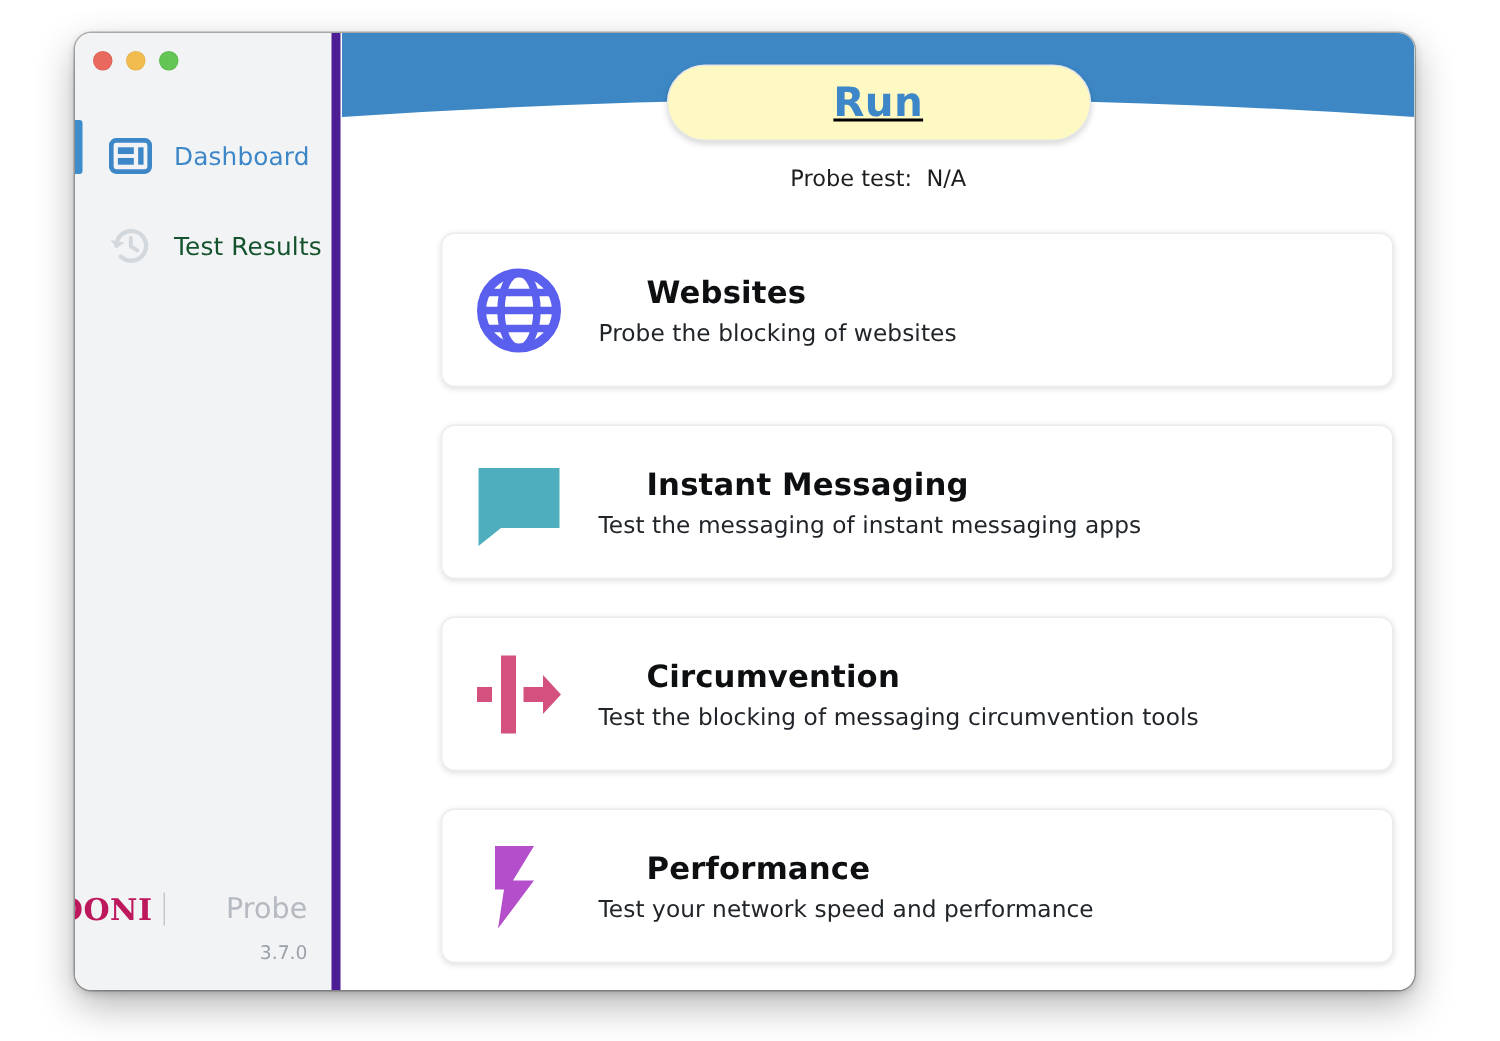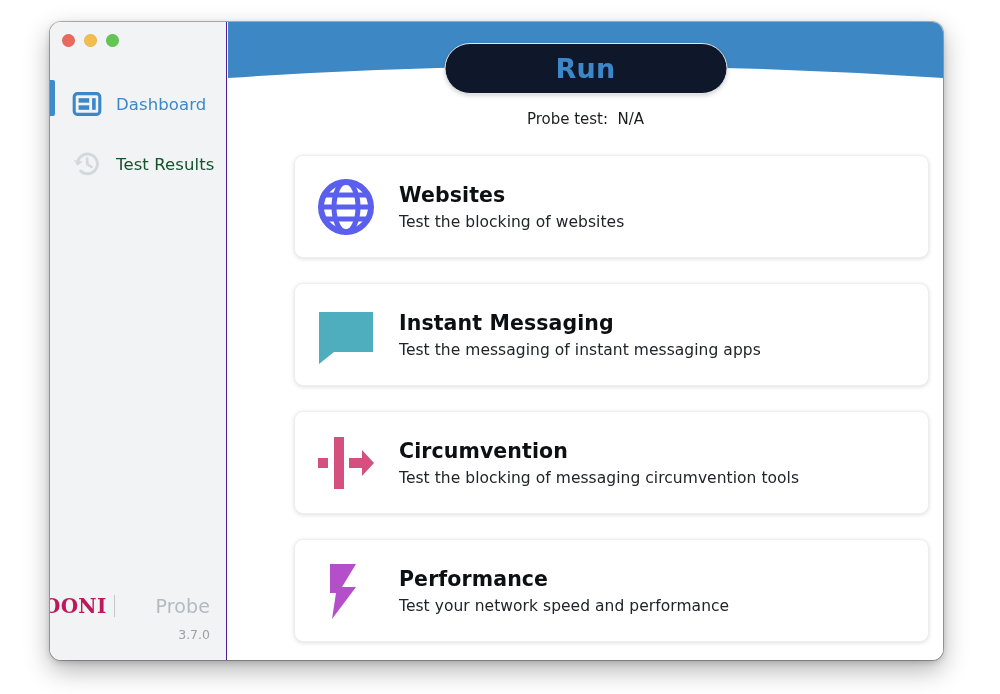--- a/index.html
+++ b/index.html
@@ -38,21 +38,21 @@
                 0 0 0 1px rgba(130,130,130,0.55);
   }
 
   
   #sidebar {
     position: absolute;
     left: 0; top: 0;
     width: 177px;
     height: 100%;
     background: #f2f3f4;
-    border-right: 1px solid #4c1d95;
+    border-right: 6px solid #4c1d95;
   }
 
   #traffic-lights {
     position: absolute;
     left: 12px;
     top: 12px;
     display: flex;
     gap: 9px;
   }
   .light {
@@ -152,27 +152,28 @@
   }
 
   #run-button {
     position: absolute;
     left: 50%;
     transform: translateX(-50%);
     top: 21px;
     width: 283px;
     height: 51px;
     border-radius: 26px;
-    background: #0f172a;
+    background: #fef9c3;
     border: 1px solid #e4e6e8;
     display: flex;
     align-items: center;
     justify-content: center;
     box-shadow: 0 2px 4px rgba(0,0,0,0.16);
     cursor: pointer;
+    text-decoration: underline;
   }
   #run-label {
     font-size: 27px;
     font-weight: bold;
     color: #3d87c9;
     letter-spacing: 0.2px;
   }
 
   #last-test {
     position: absolute;
@@ -217,20 +218,21 @@
     margin-left: 22px;
     display: flex;
     flex-direction: column;
     gap: 6px;
   }
   .card-title {
     font-size: 20.5px;
     font-weight: bold;
     color: #0d0f11;
     letter-spacing: 0.1px;
+    margin-left: 32px;
   }
   .card-desc {
     font-size: 15.5px;
     color: #212529;
     letter-spacing: 0.05px;
   }
 </style>
 </head>
 <body>
 
@@ -312,21 +314,21 @@
             <svg width="60" height="60" viewBox="0 0 60 60">
               <circle cx="30" cy="30" r="25" fill="none" stroke="#5a60ed" stroke-width="6"></circle>
               <ellipse cx="30" cy="30" rx="12" ry="25" fill="none" stroke="#5a60ed" stroke-width="5"></ellipse>
               <line x1="5" y1="30" x2="55" y2="30" stroke="#5a60ed" stroke-width="5"></line>
               <path d="M9.5 18 H50.5" stroke="#5a60ed" stroke-width="5" fill="none"></path>
               <path d="M9.5 42 H50.5" stroke="#5a60ed" stroke-width="5" fill="none"></path>
             </svg>
           </span>
           <div class="card-text">
             <span class="card-title">Websites</span>
-            <span class="card-desc">Test the blocking of websites</span>
+            <span class="card-desc">Probe the blocking of websites</span>
           </div>
         </div>
 
         <div class="card">
           <span class="card-icon">
             <svg width="60" height="60" viewBox="0 0 60 60">
               <path fill="#4eaebe" d="M3 7 h54 v40 h-39 l-15 12 z"></path>
             </svg>
           </span>
           <div class="card-text">

